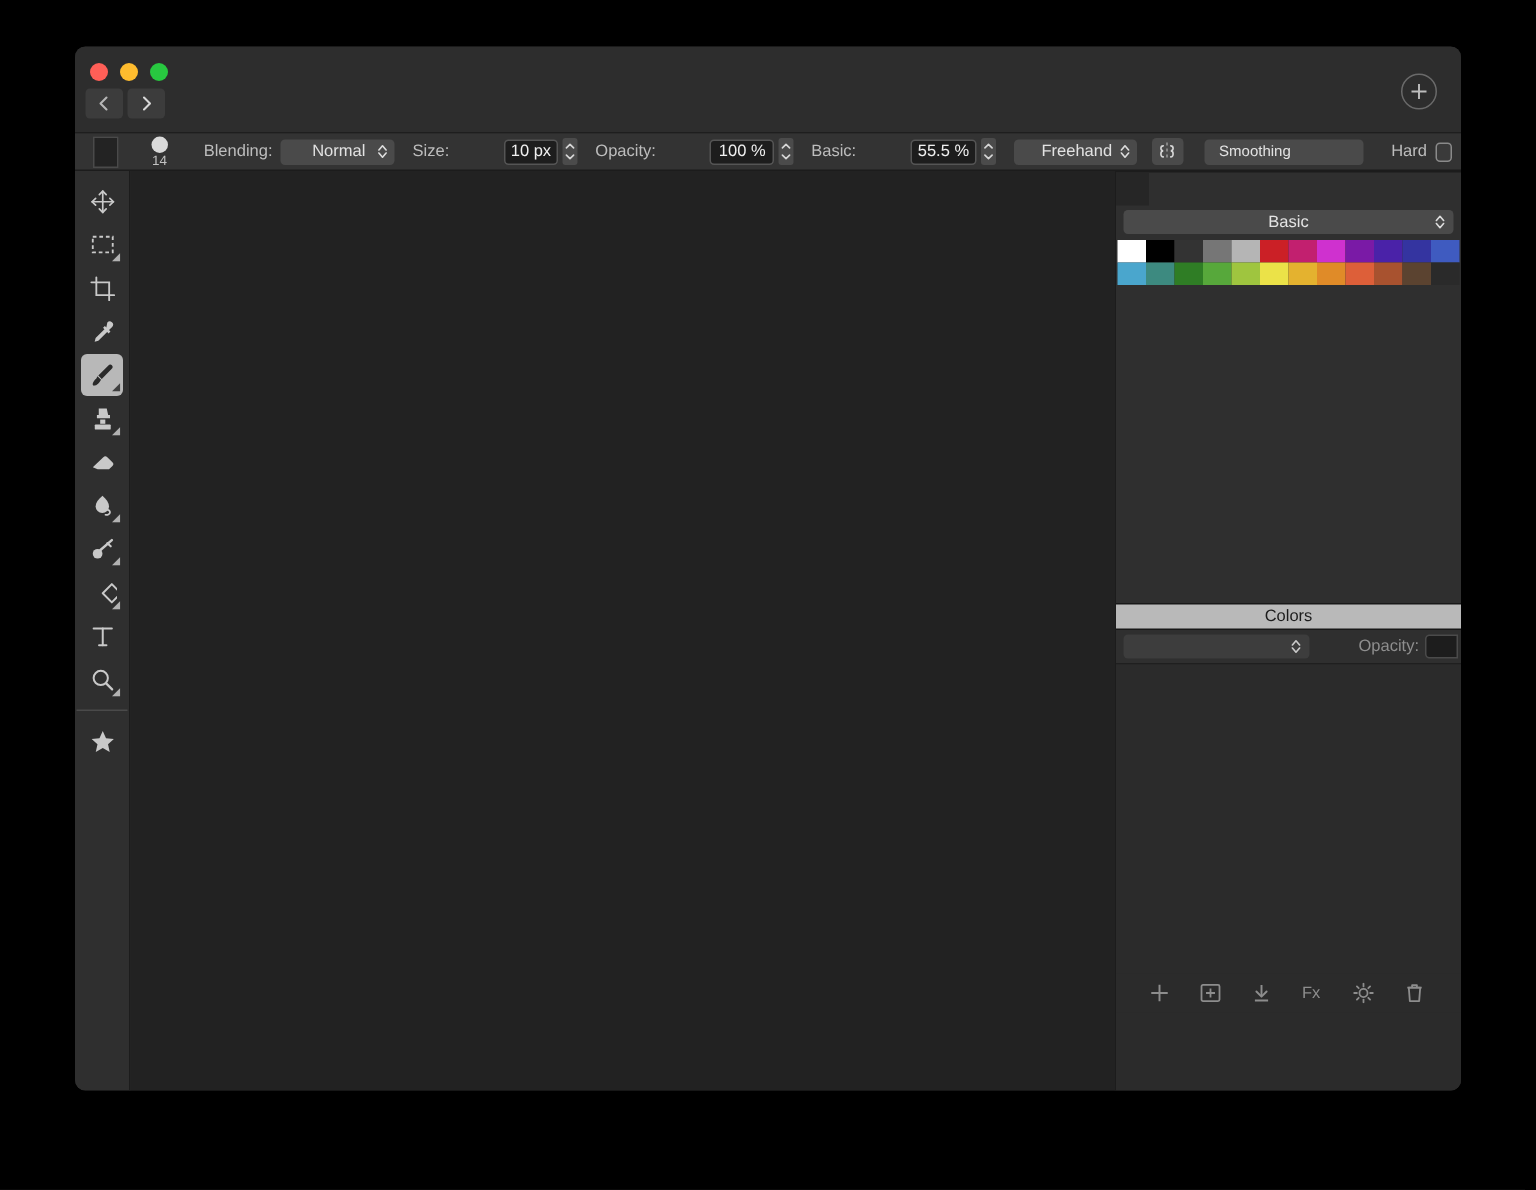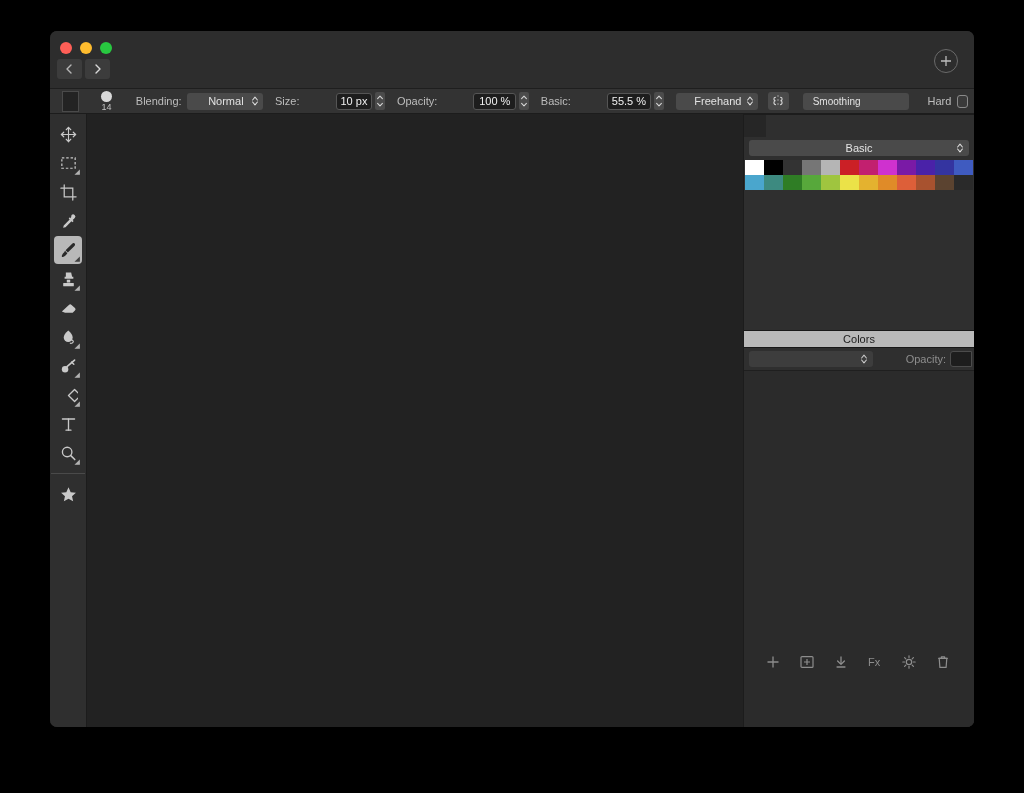--- a/index.html
+++ b/index.html
@@ -299,21 +299,21 @@
     background: #3a3a3a;
   }
   .tab.active { background: #b9b9b9; color: #1c1c1c; }
 
   .panel-colors {
     flex: none;
     background: #2f2f2f;
     border-top: 1px solid #1c1c1c;
     padding-bottom: 20px;
     position: relative;
-    height: 216px;
+    height: 288px;
     box-sizing: border-box;
   }
   .cur-color-swatch {
     width: 22px; height: 22px;
     background: #262626;
     margin: 0 0 2px 0;
     display: block;
   }
   .palette-select {
     margin: 3px 5px 4px 5px;

